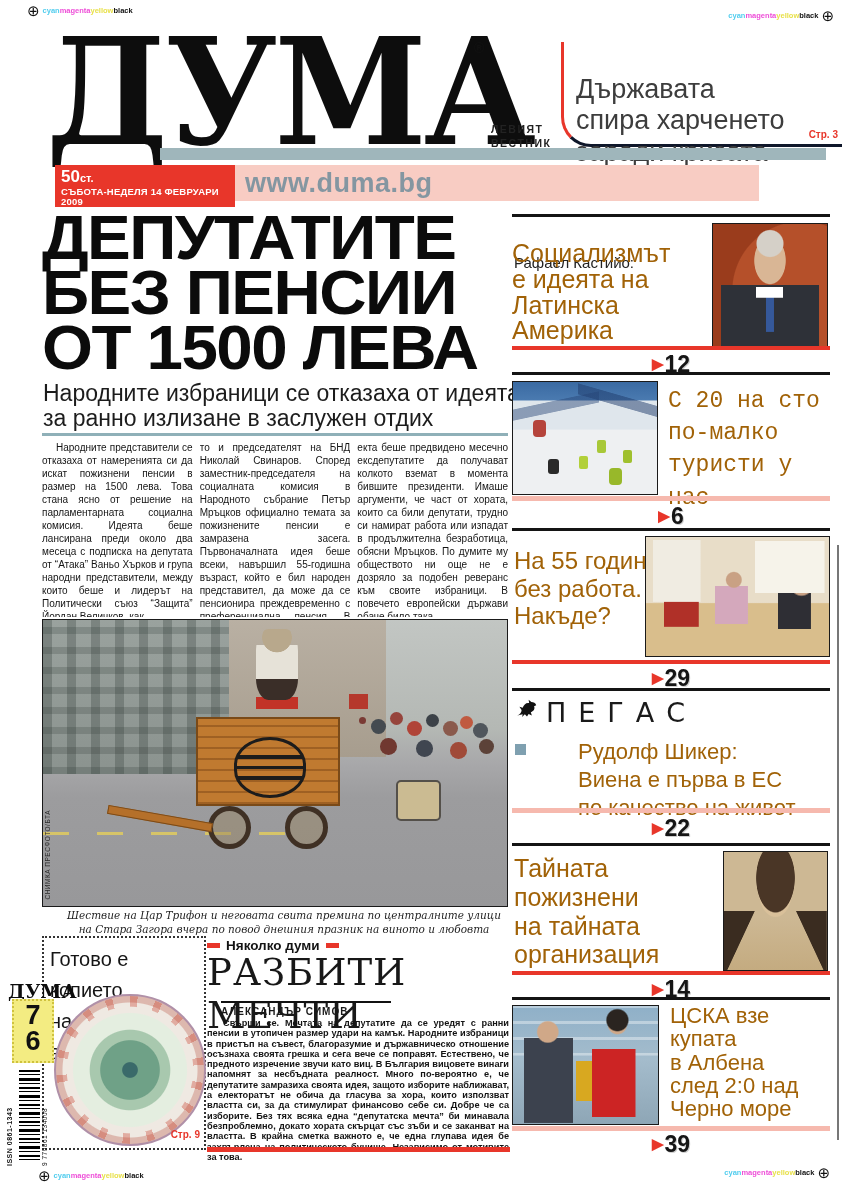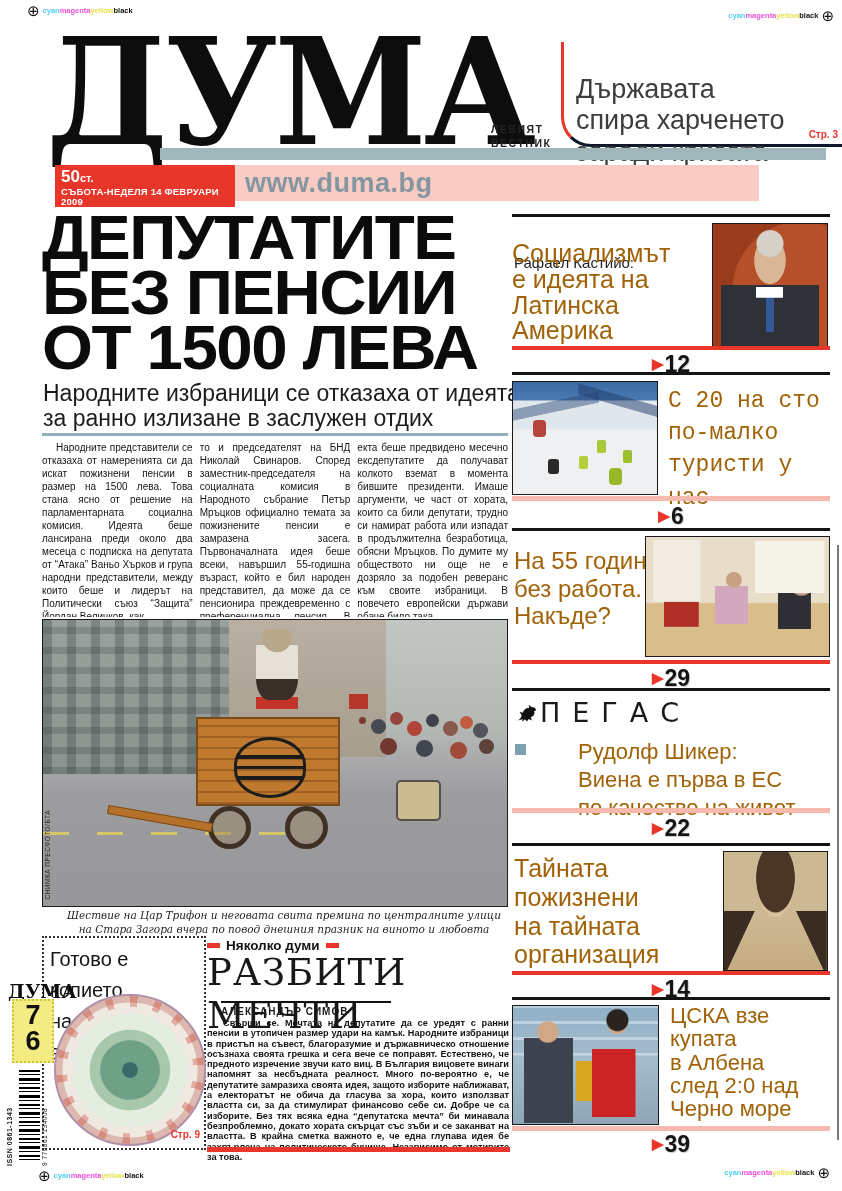--- a/index.html
+++ b/index.html
@@ -126,21 +126,21 @@
   .ph-cska{background:
      radial-gradient(circle at 24% 22%,#d0a888 0 7%,transparent 8%),
      linear-gradient(#3c424e,#3c424e) 12% 96%/34% 72% no-repeat,
      radial-gradient(circle at 72% 12%,#2a2420 0 7%,transparent 8%),
      radial-gradient(circle at 72% 16%,#d0a888 0 6%,transparent 7%),
      linear-gradient(#cc2424,#cc2424) 78% 86%/30% 58% no-repeat,
      linear-gradient(#d8a820,#d8a820) 49% 70%/12% 34% no-repeat,
      repeating-linear-gradient(0deg,rgba(255,255,255,.38) 0 3px,transparent 3px 16px) 0 0/100% 42% no-repeat,
      linear-gradient(180deg,#8fb0c8 0%,#a4bccc 45%,#8ea6b6 100%);}
 
-  .pegas-row{position:absolute;left:2px;top:6px;display:flex;align-items:flex-end;gap:0;}
+  .pegas-row{position:absolute;left:2px;top:6px;display:flex;align-items:flex-start;gap:6px;}
   .pegas-word{font-size:27px;letter-spacing:12px;color:#1a1a1a;font-family:"DejaVu Sans",sans-serif;}
   .bullet{position:absolute;left:3px;top:53px;width:11px;height:11px;background:#7fa0b0;}
 
   
   .op-labelrow{position:absolute;left:0;top:0;display:flex;align-items:center;gap:6px;}
   .dash{width:13px;height:5px;background:#e8362a;}
   .op-label{font-size:13.5px;font-weight:bold;color:#131313;}
   .op-h{position:absolute;left:0;top:13px;font-family:"DejaVu Serif",serif;font-size:37px;
         letter-spacing:1px;color:#181818;}
   .op-byline{position:absolute;left:14px;top:63px;width:170px;border-top:2px solid #111;

